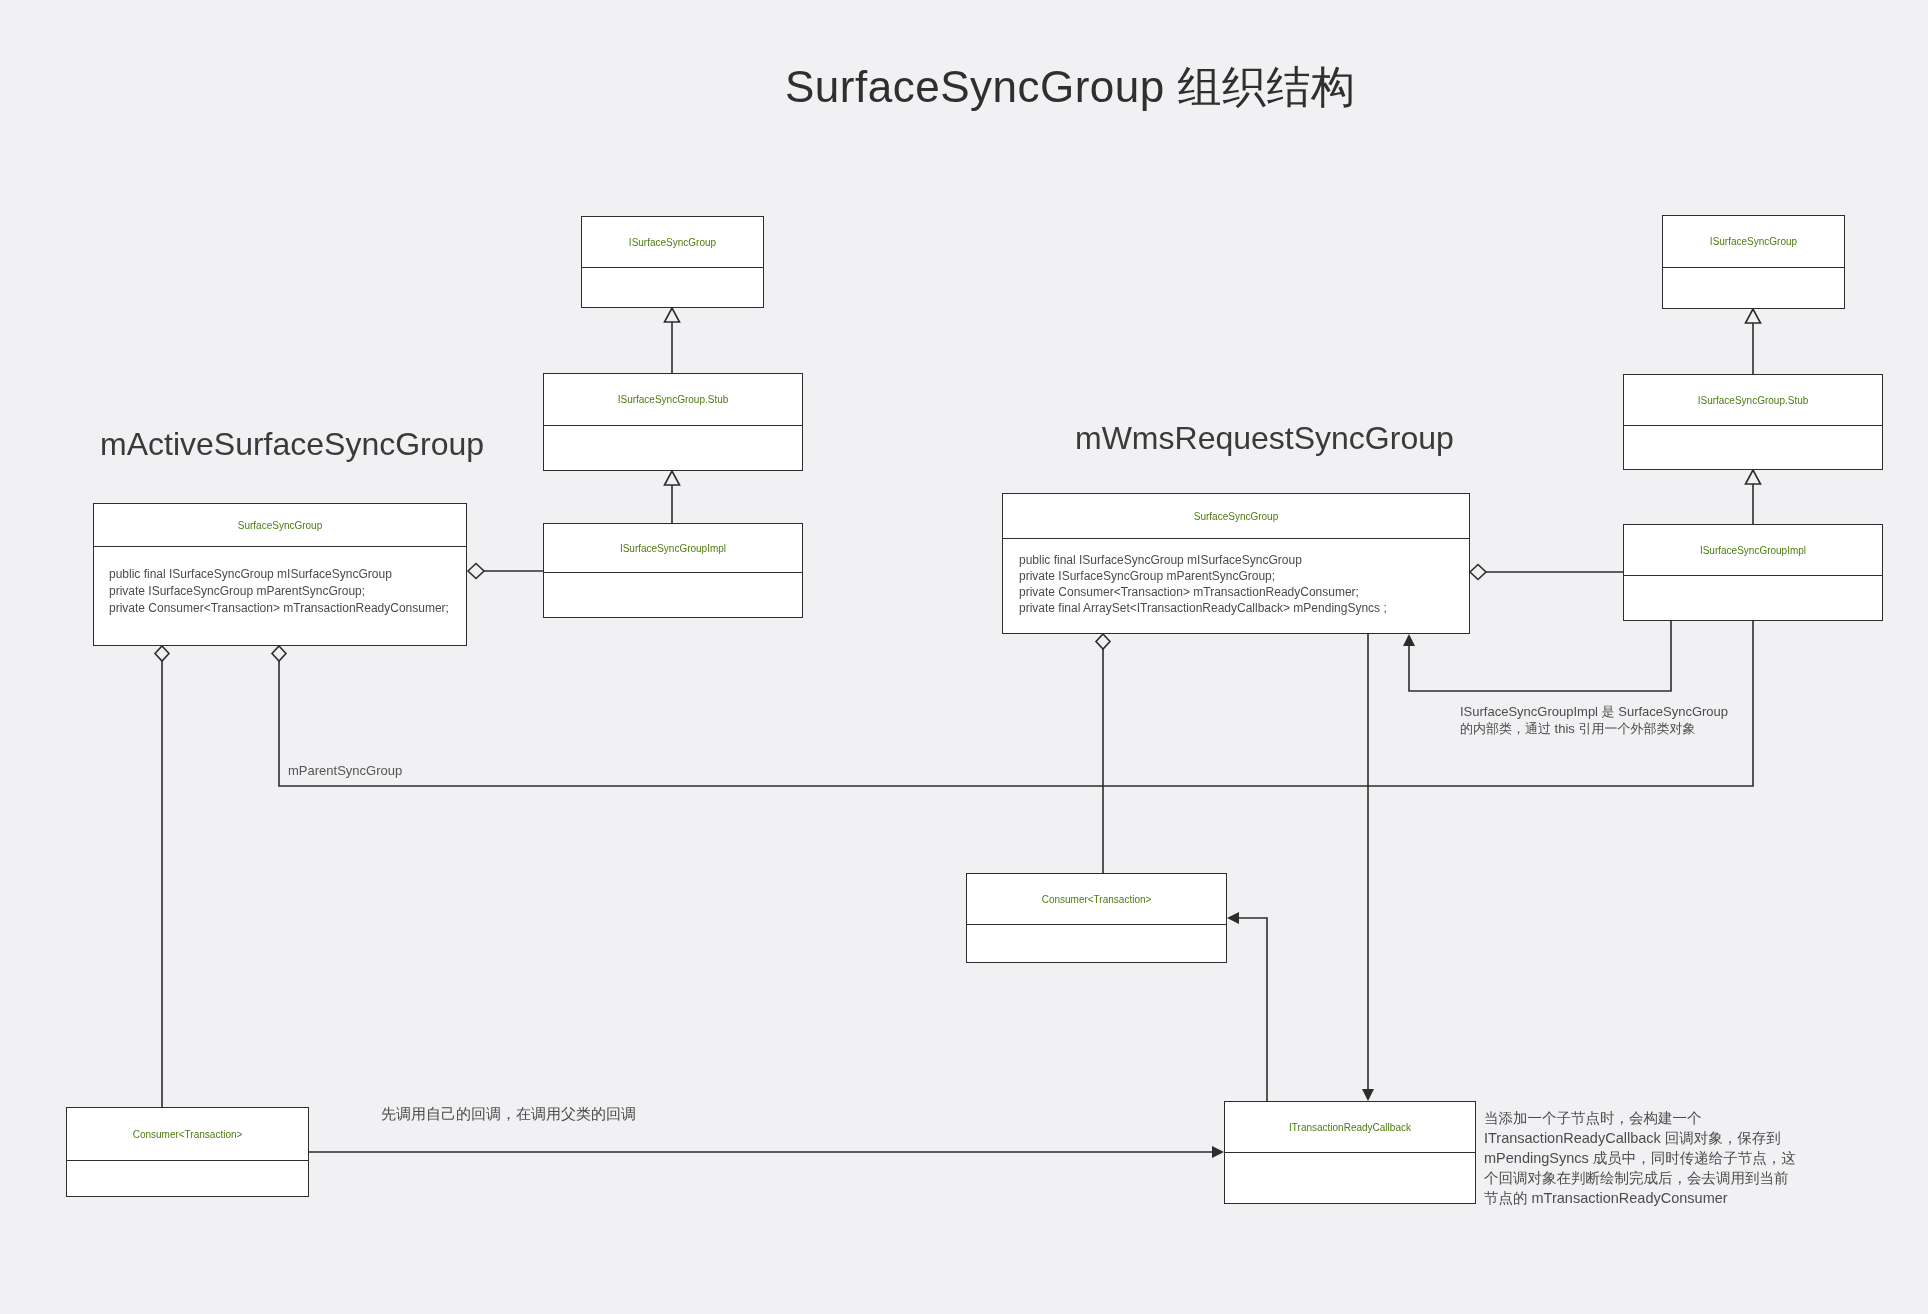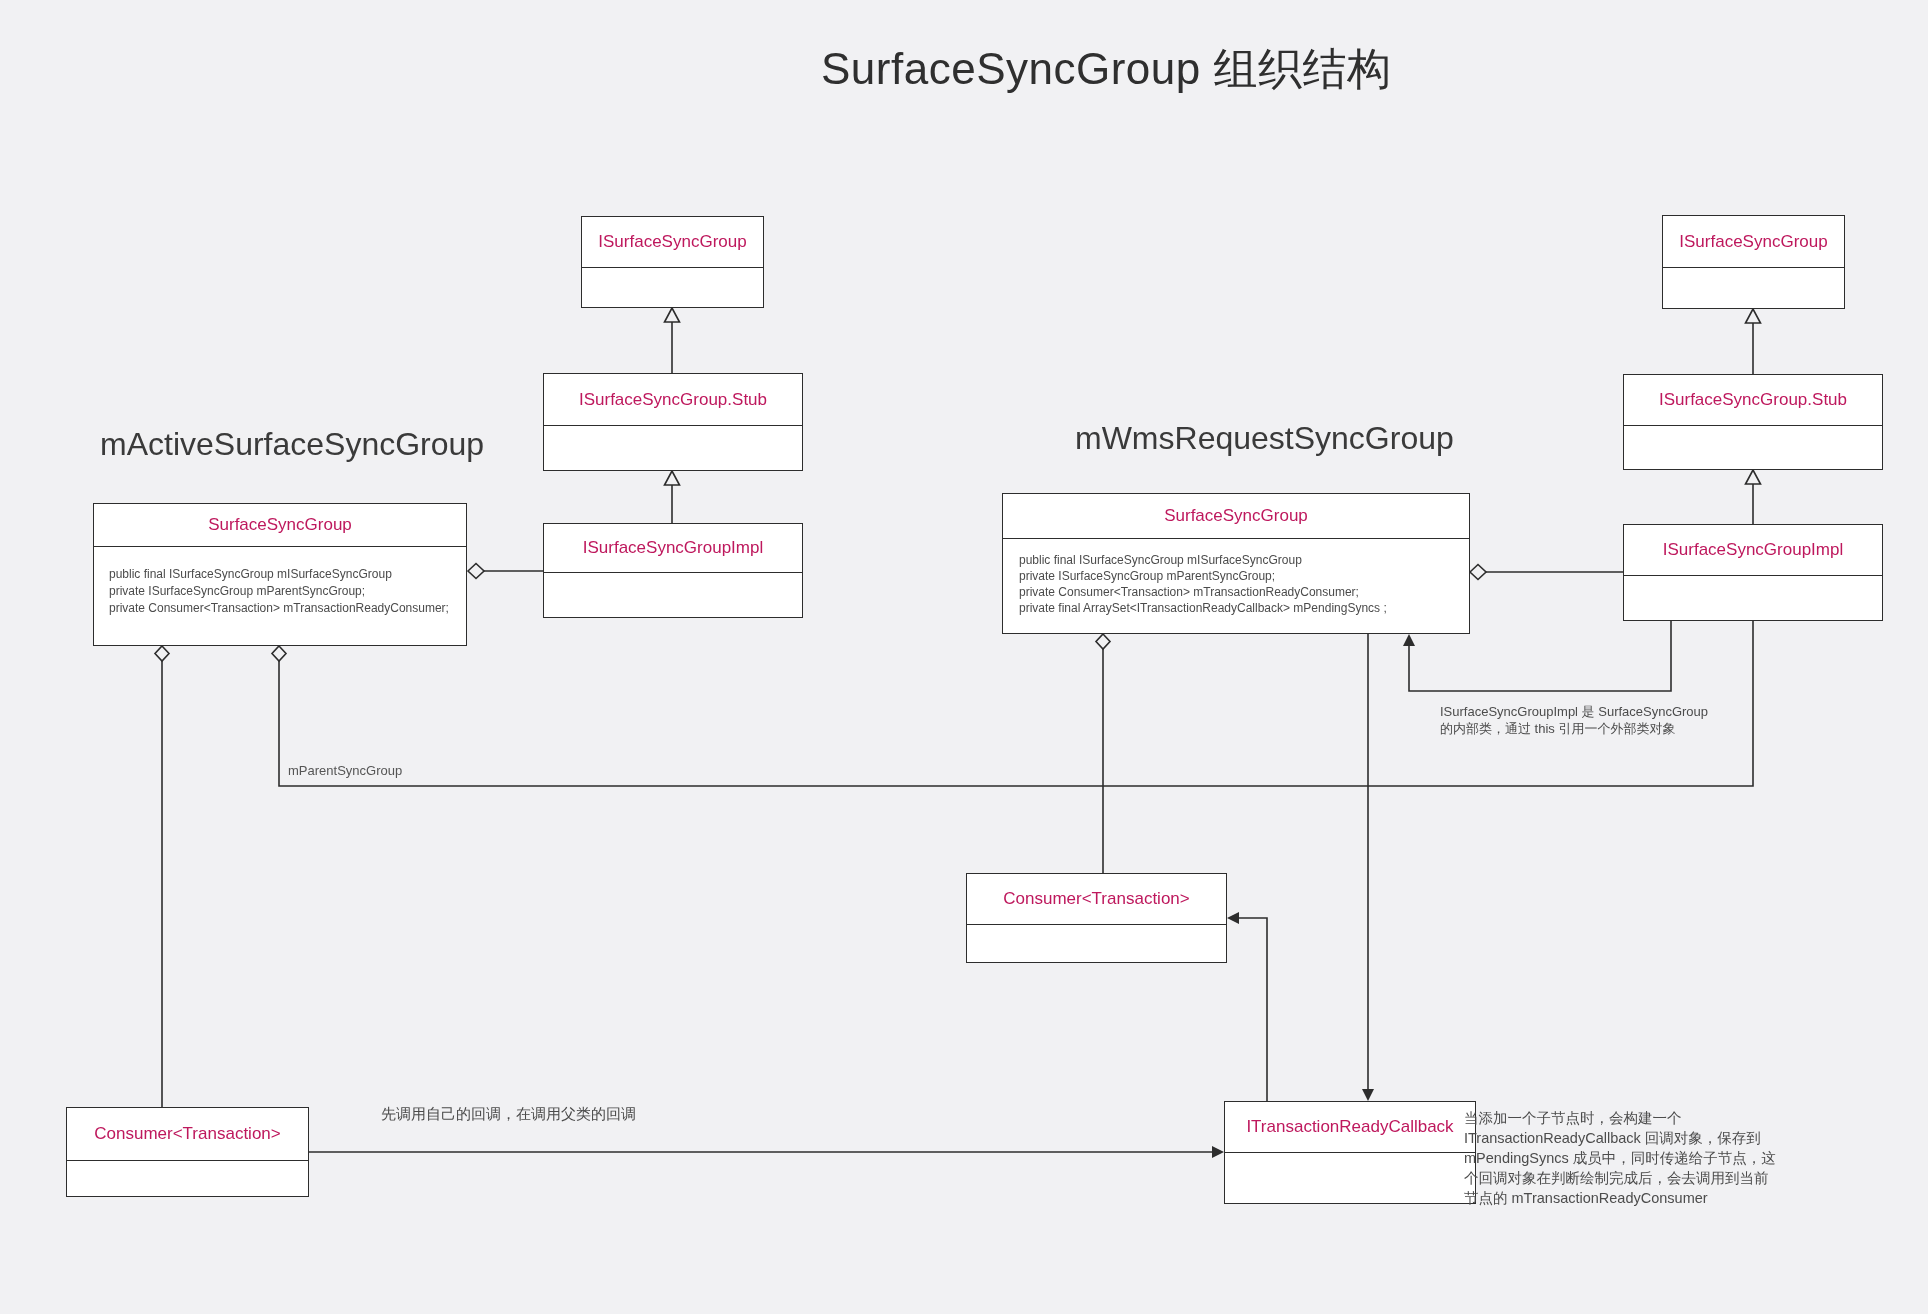--- a/index.html
+++ b/index.html
@@ -5,46 +5,45 @@
   html,body{margin:0;padding:0;background:#f1f1f3;}
   .canvas{
     position:relative;
     width:1928px;height:1314px;
     background:#f1f1f3;
     font-family:"Liberation Sans","DejaVu Sans",sans-serif;
     overflow:hidden;
   }
   .connectors{position:absolute;left:0;top:0;width:1928px;height:1314px;}
   .diagram-title{
-    position:absolute;left:785px;top:40px;
+    position:absolute;left:785px;top:58px;
     font-size:44px;color:#2f2f2f;letter-spacing:0.5px;
     white-space:nowrap;
-    margin-left:36px;
   }
   .section-label{
     position:absolute;font-size:32px;color:#3a3a3a;white-space:nowrap;
   }
   .uml-box{
     position:absolute;box-sizing:border-box;
     background:#ffffff;border:1.6px solid #2d2d2d;
     display:flex;flex-direction:column;
   }
   .uml-title{
     box-sizing:border-box;flex:0 0 auto;
     display:flex;align-items:center;justify-content:center;
     border-bottom:1.6px solid #2d2d2d;
-    font-size:17px;color:#be185d;white-space:nowrap;
+    font-size:10px;color:#4d7c0f;white-space:nowrap;
   }
   .uml-body{flex:1 1 auto;}
   .uml-members{
     font-size:12px;color:#4b4b4b;white-space:nowrap;
   }
   .uml-members div{white-space:nowrap;}
   .edge-label{position:absolute;white-space:nowrap;color:#555555;text-align:right;}
-  .note{position:absolute;color:#4c4c4c;white-space:nowrap;}
+  .note{position:absolute;color:#4c4c4c;white-space:nowrap;margin-left:20px;}
   .watermark{
     position:absolute;right:8px;top:1258px;
     font-size:25px;font-weight:700;letter-spacing:1px;
     color:#fbfbfb;
     -webkit-text-stroke:1px #9f9f9f;
     text-shadow:1px 1px 1px #8f8f8f;
     white-space:nowrap;
   }
 </style>
 </head>

